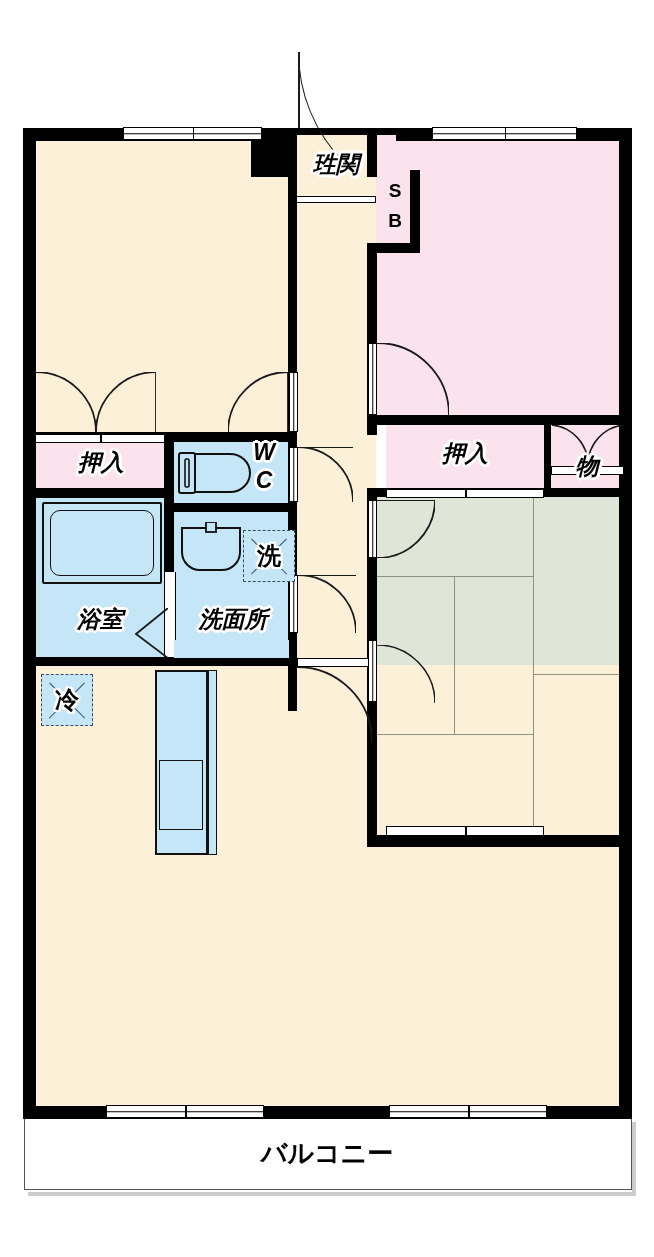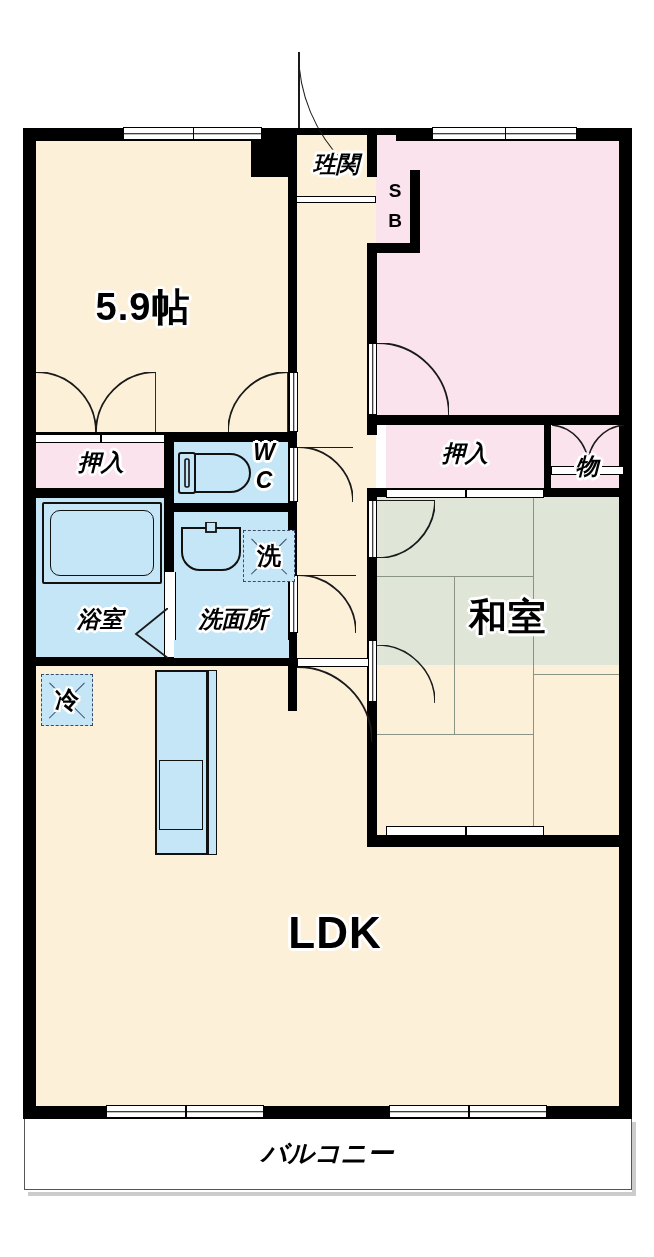--- a/index.html
+++ b/index.html
@@ -22,21 +22,21 @@
   
   .lbl{position:absolute;color:#000;text-align:center;line-height:1.05;
        white-space:nowrap;font-weight:bold;
        text-shadow:
          2px 0 0 #fff,-2px 0 0 #fff,0 2px 0 #fff,0 -2px 0 #fff,
          2px 2px 0 #fff,-2px 2px 0 #fff,2px -2px 0 #fff,-2px -2px 0 #fff,
          3px 0 0 #fff,-3px 0 0 #fff,0 3px 0 #fff,0 -3px 0 #fff;}
   .lbl.big   {font-size:38px;letter-spacing:1px;}
   .lbl.small {font-size:23px;font-style:italic;}
   .lbl.tiny  {font-size:19px;}
-  .lbl.bal   {font-size:26px;font-weight:bold;text-shadow:none;font-style:italic;}
+  .lbl.bal   {font-size:26px;font-weight:bold;text-shadow:none;}
 
   
   .win{position:absolute;background:#ffffff;border:1.5px solid #000;box-sizing:border-box;}
   .win.h{ }
   .win.h:before{content:"";position:absolute;left:0;right:0;top:50%;
                 height:1.5px;background:#000;transform:translateY(-50%);}
   .win.h:after{content:"";position:absolute;left:50%;top:-1px;bottom:-1px;
                width:1.5px;background:#000;}
   
   .slide{position:absolute;background:#ffffff;border:1.5px solid #000;box-sizing:border-box;}
@@ -298,26 +298,23 @@
     <div class="x2"></div>
     <div class="t">冷</div>
   </div>
 
   <div class="rect f-blue" style="left:155px;top:670px;width:53px;height:185px;border:2px solid #111;box-sizing:border-box;"></div>
   <div class="rect f-blue" style="left:208px;top:670px;width:9px;height:185px;border:1.6px solid #111;box-sizing:border-box;"></div>
   <div class="rect f-blue" style="left:159px;top:760px;width:44px;height:70px;border:1.6px solid #111;box-sizing:border-box;"></div>
 
   <div class="rect f-blue" style="left:174px;top:640px;width:115px;height:18px;"></div>
 
-  <div class="lbl big" style="left:53px;top:288px;width:180px;">5.9帖</div>
-
-
-  <div class="lbl big" style="left:428px;top:598px;width:160px;">和室</div>
-
-  <div class="lbl big" style="left:255px;top:910px;width:160px;font-size:44px;">LDK</div>
+
+
+
 
   <div class="lbl small" style="left:305px;top:152px;width:62px;">珄関</div>
 
   <div class="lbl tiny" style="left:383px;top:181px;width:24px;text-shadow:none;">S</div>
   <div class="lbl tiny" style="left:383px;top:211px;width:24px;text-shadow:none;">B</div>
 
   <div class="lbl small" style="left:56px;top:450px;width:90px;">押入</div>
   <div class="lbl small" style="left:420px;top:441px;width:90px;">押入</div>
   <div class="lbl small" style="left:564px;top:454px;width:46px;">物</div>
 

